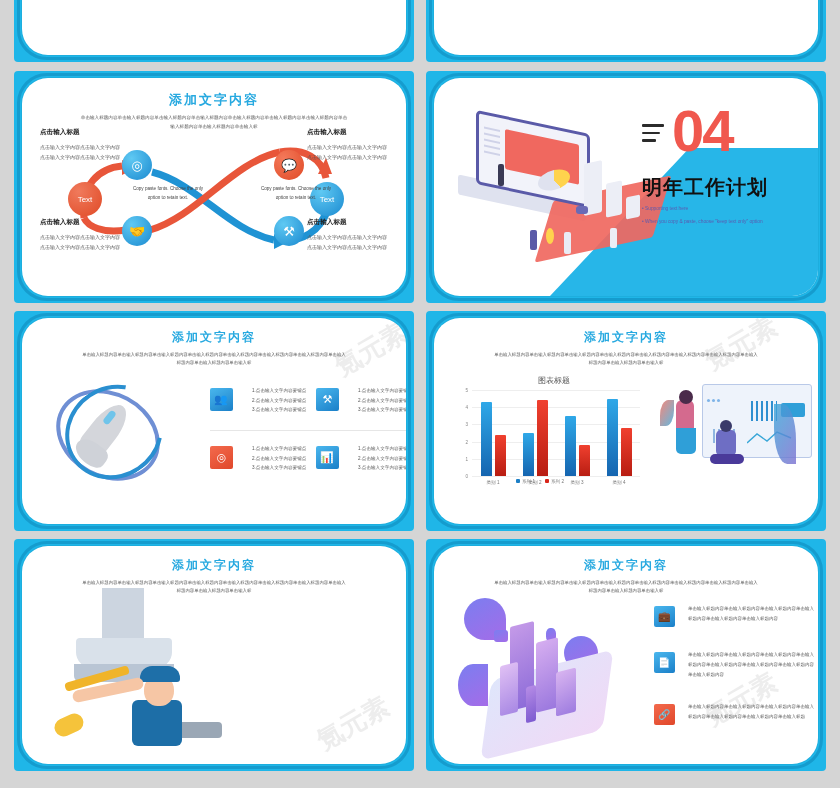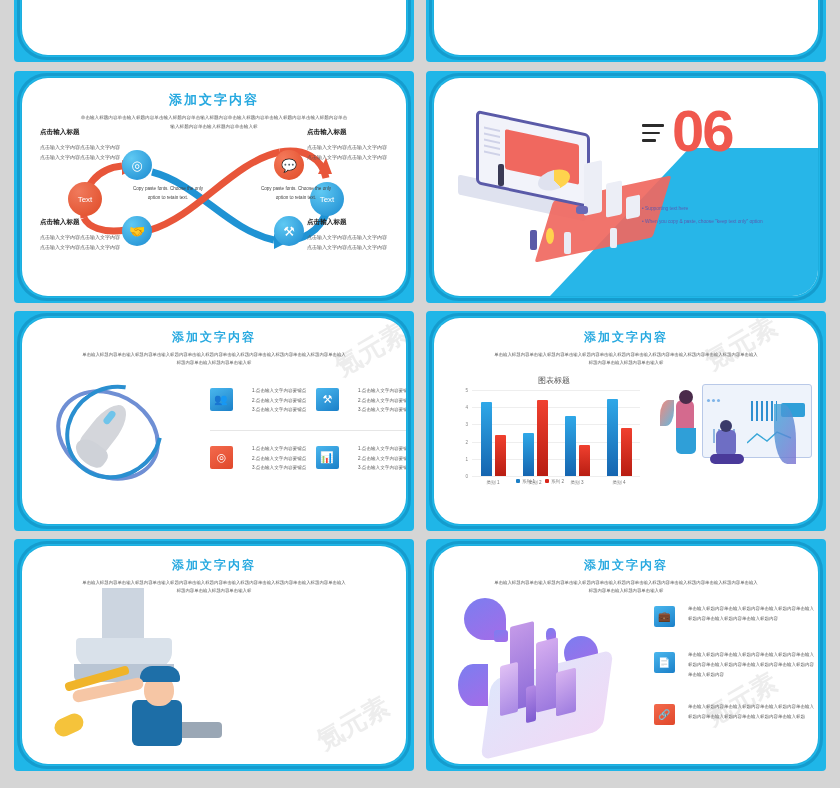--- a/index.html
+++ b/index.html
@@ -301,21 +301,22 @@
         <div class="fig" style="left:130px;top:154px;width:7px;height:22px;background:#e9ecf5;"></div>
         <div class="fig" style="left:176px;top:150px;width:7px;height:20px;background:#eceef6;"></div>
         <div class="fig" style="left:142px;top:128px;width:12px;height:8px;background:#6a6ab5;border-radius:3px;"></div>
       </div>
 
       <div class="sec04-bars">
           <i></i>
           <i></i>
           <i></i>
         </div>
-      <div class="sec04-num">06</div>
+      <div class="sec04-num">04</div>
+      <div class="sec04-title">明年工作计划</div>
       <div class="sec04-li a">Supporting text here</div>
       <div class="sec04-li b">When you copy &amp; paste, choose "keep text only" option</div>
     </div>
     <div class="arc"></div>
   </div>
 
   <div class="slide" id="slide-rocket">
     <div class="inner">
       <div class="sl-title">添加文字内容</div>
       <div class="sl-sub">单击输入标题内容单击输入标题内容单击输入标题内容单击输入标题内容单击输入标题内容单击输入标题内容单击输入标题内容单击输入标题内容单击输入标题内容单击输入标</div>

